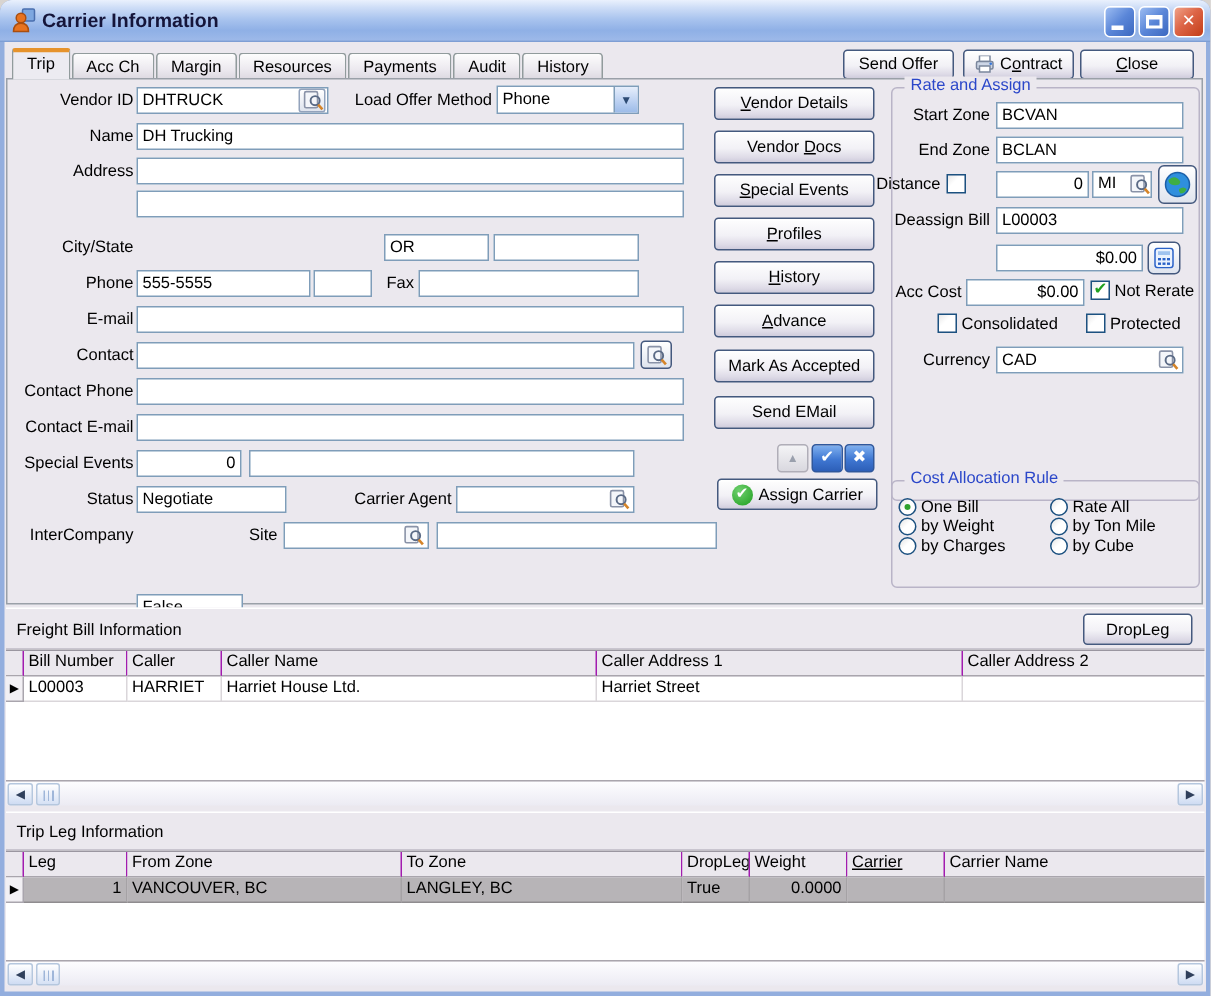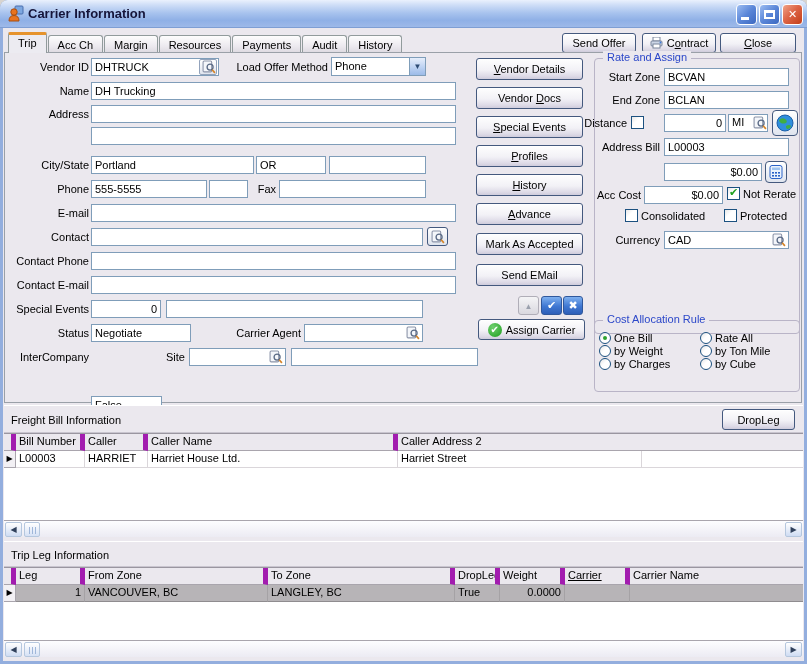--- a/index.html
+++ b/index.html
@@ -42,21 +42,21 @@
   .checkbox.checked::after{content:"\2714";position:absolute;left:1px;top:-2px;font-size:11px;color:#21a121;}
   .radio{position:absolute;width:12px;height:12px;border:1px solid #1c5180;border-radius:50%;background:linear-gradient(135deg,#e4e4e4,#fff 45%);}
   .radio.checked::after{content:"";position:absolute;left:3px;top:3px;width:4px;height:4px;border-radius:50%;background:#2fa22f;}
   .opt-label{position:absolute;font-size:11px;color:#000;white-space:nowrap;}
   
   .section-bar{position:absolute;left:1px;width:799px;background:#ebe8ee;border-top:1px solid #fff;border-bottom:1px solid #c9c5cf;}
   .section-title{position:absolute;left:7px;font-size:11px;color:#000;}
   
   .grid{position:absolute;left:1px;width:799px;background:#fff;border-top:1px solid #9a96a0;}
   .grid-row{display:flex;height:17px;}
-  .grid-hcell{background:#ebe8ee;border-right:5px solid #a21caf;border-bottom:1px solid #a9a5ad;
+  .grid-hcell{background:#ebe8ee;border-right:1px solid #a21caf;border-bottom:1px solid #a9a5ad;
     font-size:11px;color:#000;padding:1px 3px;white-space:nowrap;overflow:hidden;}
   .grid-cell{border-right:1px solid #dad6da;border-bottom:1px solid #dad6da;font-size:11px;color:#000;
     padding:1px 3px;white-space:nowrap;overflow:hidden;}
   .grid-row.selected .grid-cell{background:#b7b4b7;border-right-color:#a5a2a5;border-bottom-color:#8f8c8f;}
   .sel-cell{width:12px;background:#f2f0f4;border-right:1px solid #a9a5ad;border-bottom:1px solid #a9a5ad;
     font-size:8px;line-height:15px;text-align:center;color:#000;}
   
   .hscroll{position:absolute;left:1px;width:799px;height:17px;background:linear-gradient(180deg,#fdfdff,#ecebf3);border-top:1px solid #a9a5ad;}
   .sb-btn{position:absolute;top:1px;width:17px;height:15px;border:1px solid #b5c7de;border-radius:2px;
     background:linear-gradient(180deg,#fff,#cfdcf3);text-align:center;line-height:13px;font-size:8px;color:#30405c;}
@@ -143,21 +143,20 @@
     </div>
 
     <span class="lbl" style="left:2px;top:57px;width:84px;text-align:right;">Name</span>
     <input class="fld" style="left: 88px; top: 54px; width: 365px;" readonly="" value="DH Trucking">
 
     <span class="lbl" style="left:2px;top:80px;width:84px;">Address</span>
     <input class="fld" style="left: 88px; top: 77px; width: 365px;" readonly="" value="">
     <input class="fld" style="left: 88px; top: 99px; width: 365px;" readonly="" value="">
 
     <span class="lbl" style="left:2px;top:131px;width:84px;">City/State</span>
-    <input class="fld" style="left: 88px; top: 128px; width: 163px;" readonly="" value="Portland">
     <input class="fld" style="left: 253px; top: 128px; width: 70px;" readonly="" value="OR">
     <input class="fld" style="left: 326px; top: 128px; width: 97px;" readonly="" value="">
 
     <span class="lbl" style="left:2px;top:155px;width:84px;">Phone</span>
     <input class="fld" style="left: 88px; top: 152px; width: 116px;" readonly="" value="555-5555">
     <input class="fld" style="left: 206px; top: 152px; width: 39px;" readonly="" value="">
     <span class="lbl" style="left:215px;top:155px;width:58px;">Fax</span>
     <input class="fld" style="left: 276px; top: 152px; width: 147px;" readonly="" value="">
 
     <span class="lbl" style="left:2px;top:179px;width:84px;">E-mail</span>
@@ -254,21 +253,21 @@
         <line x1="9.4" y1="9" x2="12" y2="12" stroke="#d58428" stroke-width="1.6"></line>
       </svg>
     </div>
     <span style="position:absolute;left:769px;top:82px;width:26px;height:26px;border:1px solid #44597e;border-radius:4px;background:linear-gradient(180deg,#fff,#dfe4ee);">
       <svg style="position:absolute;left:3px;top:3px;" width="18" height="18" viewBox="0 0 18 18">
         <circle cx="9" cy="9" r="8" fill="#2f8fdd" stroke="#1b5fa8"></circle>
         <path d="M3 6 Q6 3 9 5 Q12 7 10 9 Q7 10 5 9 Q3 8 3 6Z" fill="#3fae44"></path>
         <path d="M10 12 Q13 10 15 12 Q14 15 11 15 Q9.5 13.5 10 12Z" fill="#3fae44"></path>
       </svg>
     </span>
-    <span class="lbl" style="left:591px;top:113px;width:66px;">Address Bill</span>
+    <span class="lbl" style="left:591px;top:113px;width:66px;">Deassign Bill</span>
     <input class="fld" style="left: 661px; top: 110px; width: 125px;" readonly="" value="L00003">
     <span class="lbl" style="left:620px;top:138px;width:66px;">Cost</span>
     <input class="fld num" style="left: 661px; top: 135px; width: 98px;" readonly="" value="$0.00">
     <span style="position:absolute;left:762px;top:133px;width:22px;height:22px;border:1px solid #44597e;border-radius:4px;background:linear-gradient(180deg,#fff,#dfe4ee);">
       <svg style="position:absolute;left:3px;top:3px;" width="14" height="14" viewBox="0 0 14 14">
         <rect x="1" y="0.5" width="12" height="13" rx="2" fill="#eaf2fd" stroke="#2a62c8"></rect>
         <rect x="3" y="2.5" width="8" height="2.5" fill="#9fc3ef"></rect>
         <g fill="#2a62c8">
           <rect x="3" y="7" width="2" height="1.6"></rect>
             <rect x="6" y="7" width="2" height="1.6"></rect>
@@ -316,20 +315,21 @@
     </div>
     <div class="btn" style="left:719px;top:381px;width:73px;height:21px;">
       <span>DropLeg</span>
     </div>
     <div class="grid" style="top:405px;height:87px;">
       <div class="grid-row">
         <div class="grid-hcell" style="width:12px;"></div>
         <div class="grid-hcell" style="width:69px;">Bill Number</div>
         <div class="grid-hcell" style="width:63px;">Caller</div>
         <div class="grid-hcell" style="width:250px;">Caller Name</div>
+        <div class="grid-hcell" style="width:244px;">Caller Address 1</div>
         <div class="grid-hcell" style="flex:1;border-right:none;">Caller Address 2</div>
       </div>
       <div class="grid-row">
         <div class="sel-cell">▶</div>
         <div class="grid-cell" style="width:69px;">L00003</div>
         <div class="grid-cell" style="width:63px;">HARRIET</div>
         <div class="grid-cell" style="width:250px;">Harriet House Ltd.</div>
         <div class="grid-cell" style="width:244px;">Harriet Street</div>
         <div class="grid-cell" style="flex:1;border-right:none;"></div>
       </div>

